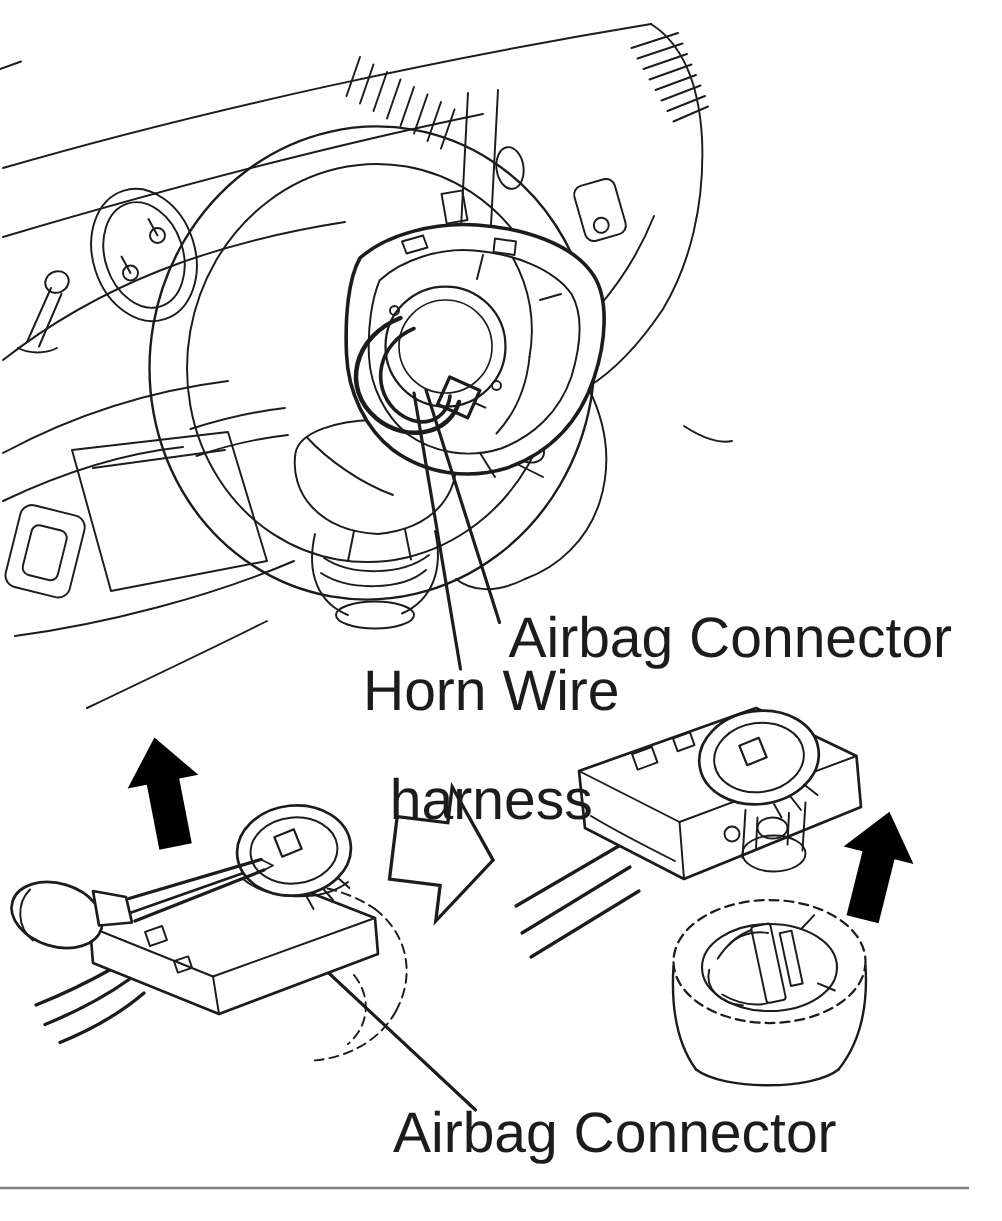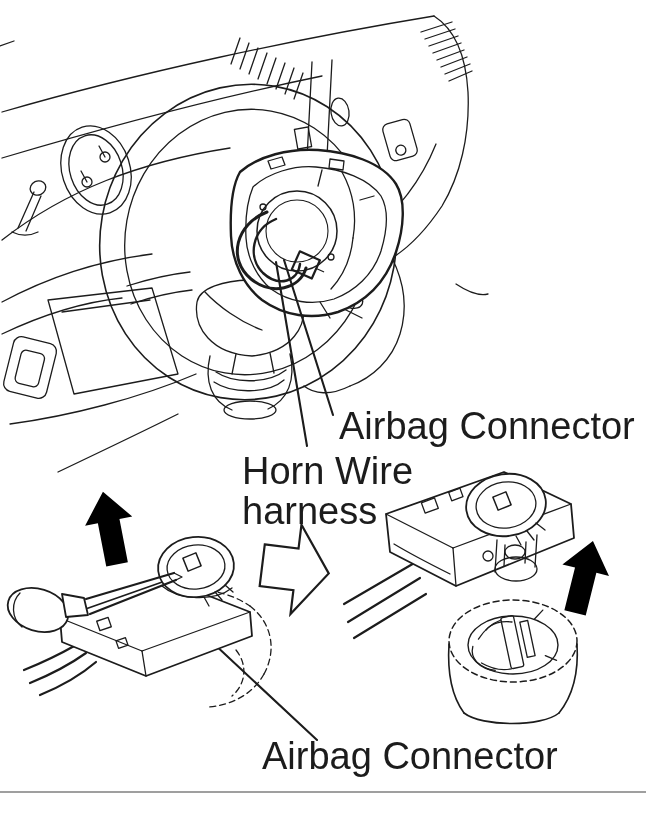--- a/index.html
+++ b/index.html
@@ -244,20 +244,20 @@
         </g>
         <path class="ln" d="M 486,630 A 24,17 0 0 1 512,622"></path>
       </g>
     </g>
 
     <line class="divider" x1="0" y1="792" x2="646" y2="792"></line>
   </svg>
 
   <div class="lbl" style="left:339px; top:406px;">Airbag Connector</div>
 
-  <div class="lbl" style="left:242px; top:451px;">
+  <div class="lbl" style="left:242px; top:441px;text-align:center;">
     <span style="display:block;">Horn Wire</span>
-    <span style="display:block;">harness</span>
+    <span style="display:block;margin-top:33px;">harness</span>
   </div>
 
   <div class="lbl" style="left:262px; top:736px;">Airbag Connector</div>
 
 </div>
 
 </body></html>

